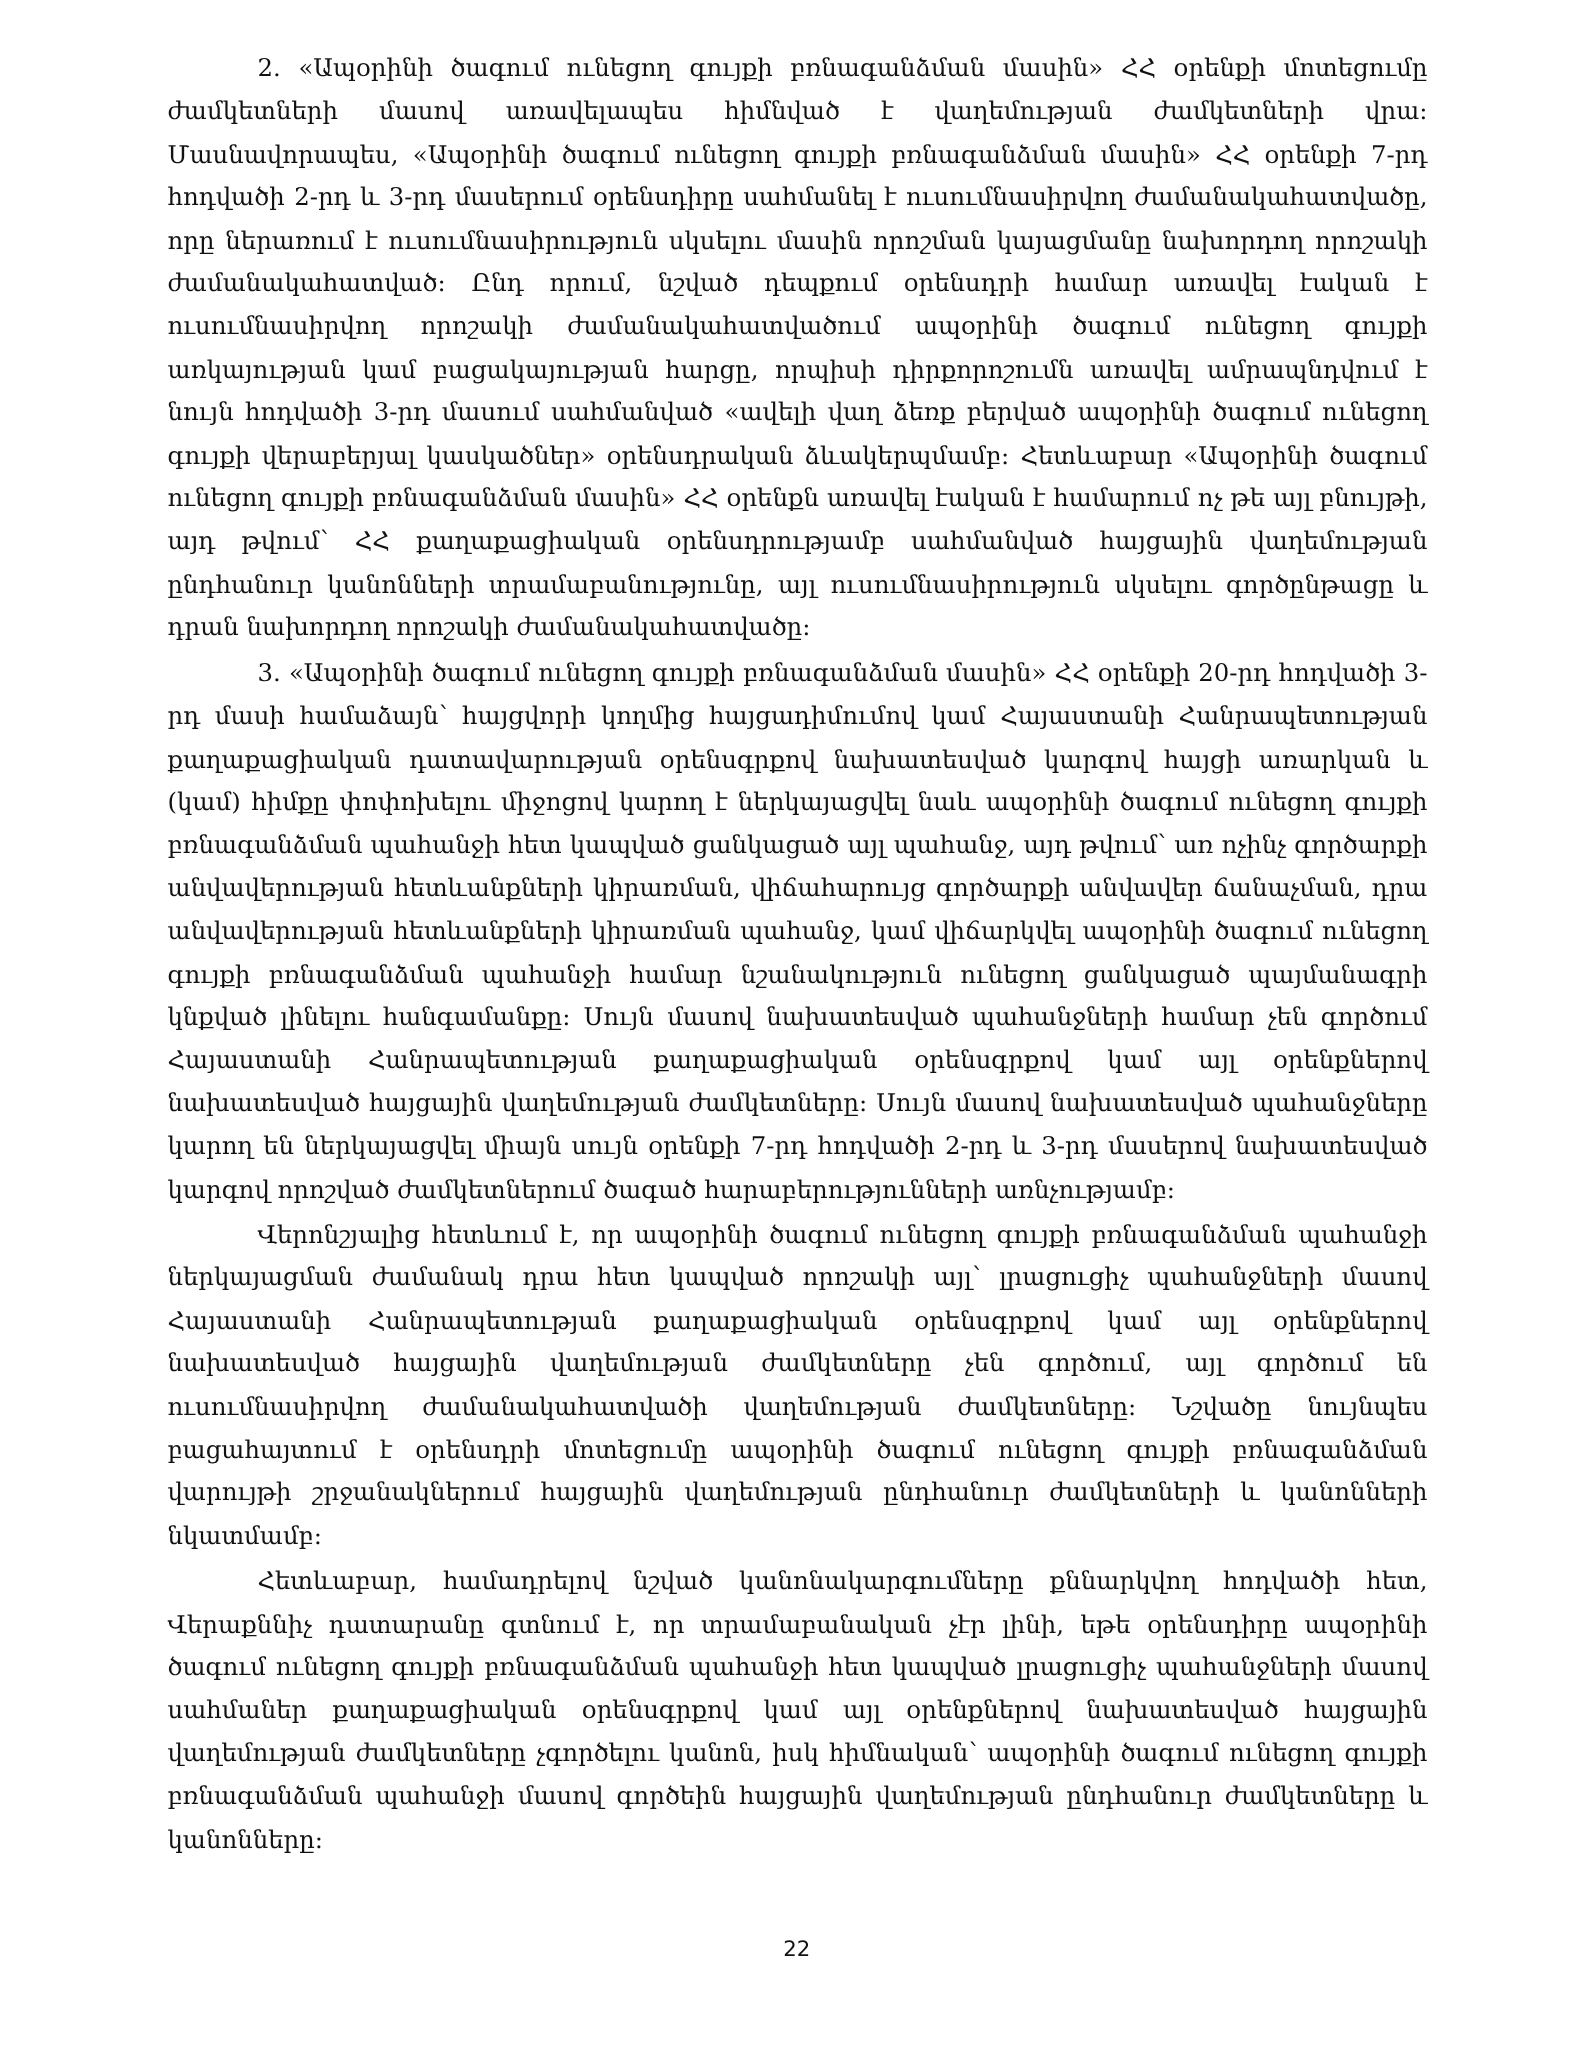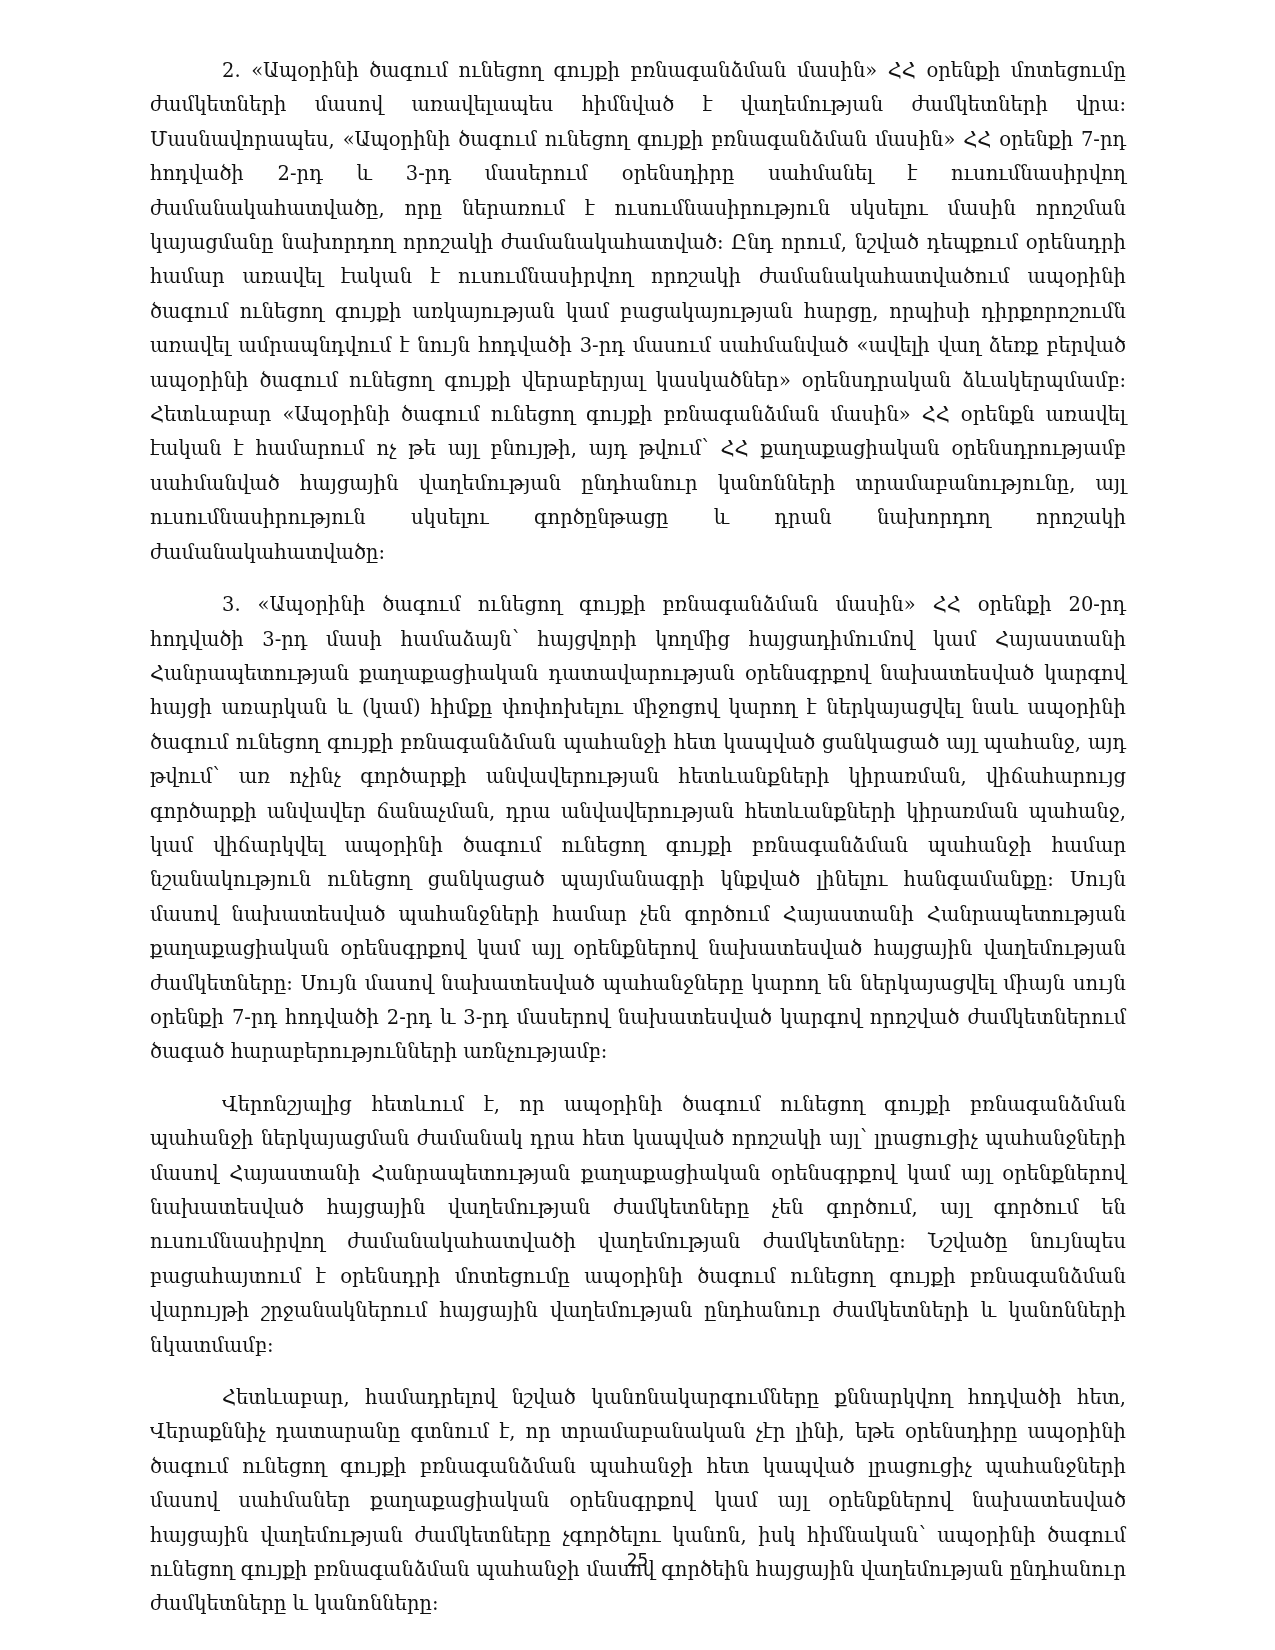--- a/index.html
+++ b/index.html
@@ -3,21 +3,21 @@
 <meta charset="utf-8">
 <style>
   html, body { margin: 0; padding: 0; background: #ffffff; }
   body { width: 1275px; height: 1650px; position: relative; overflow: hidden; }
   .page {
     position: absolute; left: 132px; top: 36px; width: 1012px;
     font-family: "DejaVu Serif", "Liberation Serif", serif;
     font-size: 19.5px; line-height: 34.4px; color: #111111;
     text-align: justify;
   }
-  .para { margin: 18px; text-indent: 72px; hyphens: none; }
+  .para { margin: 2px; text-indent: 72px; hyphens: none; }
   .para b { font-weight: normal; }
   .page-number {
     position: absolute; left: 0; width: 1275px; top: 1550px;
     text-align: center;
     font-family: "DejaVu Sans", "Liberation Sans", sans-serif;
     font-size: 17px; color: #111111;
   }
 </style>
 </head>
 <body>
@@ -30,13 +30,13 @@
     <span>3. «Ապօրինի ծագում ունեցող գույքի բռնագանձման մասին» ՀՀ օրենքի 20-րդ հոդվածի 3-րդ մասի համաձայն՝ հայցվորի կողմից հայցադիմումով կամ Հայաստանի Հանրապետության քաղաքացիական դատավարության օրենսգրքով նախատեսված կարգով հայցի առարկան և (կամ) հիմքը փոփոխելու միջոցով կարող է ներկայացվել նաև </span><b>ապօրինի ծագում ունեցող գույքի բռնագանձման պահանջի հետ կապված ցանկացած այլ պահանջ</b><span>, այդ թվում՝ առ ոչինչ գործարքի անվավերության հետևանքների կիրառման, վիճահարույց գործարքի անվավեր ճանաչման, դրա անվավերության հետևանքների կիրառման պահանջ, կամ վիճարկվել ապօրինի ծագում ունեցող գույքի բռնագանձման պահանջի համար նշանակություն ունեցող ցանկացած պայմանագրի կնքված լինելու հանգամանքը: Սույն մասով նախատեսված պահանջների համար </span><b>չեն գործում Հայաստանի Հանրապետության քաղաքացիական օրենսգրքով կամ այլ օրենքներով նախատեսված հայցային վաղեմության ժամկետները</b><span>: Սույն մասով նախատեսված պահանջները կարող են ներկայացվել միայն սույն օրենքի 7-րդ հոդվածի 2-րդ և 3-րդ մասերով նախատեսված կարգով որոշված ժամկետներում ծագած հարաբերությունների առնչությամբ:</span>
   </p>
   <p class="para">
     <span>Վերոնշյալից հետևում է, որ ապօրինի ծագում ունեցող գույքի բռնագանձման պահանջի ներկայացման ժամանակ դրա հետ կապված որոշակի այլ՝ լրացուցիչ պահանջների մասով Հայաստանի Հանրապետության քաղաքացիական օրենսգրքով կամ այլ օրենքներով նախատեսված հայցային վաղեմության ժամկետները չեն գործում, այլ գործում են ուսումնասիրվող ժամանակահատվածի վաղեմության ժամկետները: Նշվածը նույնպես բացահայտում է օրենսդրի մոտեցումը ապօրինի ծագում ունեցող գույքի բռնագանձման վարույթի շրջանակներում հայցային վաղեմության ընդհանուր ժամկետների և կանոնների նկատմամբ:</span>
   </p>
   <p class="para">
     <span>Հետևաբար, համադրելով նշված կանոնակարգումները քննարկվող հոդվածի հետ, Վերաքննիչ դատարանը գտնում է, որ տրամաբանական չէր լինի, եթե օրենսդիրը ապօրինի ծագում ունեցող գույքի բռնագանձման պահանջի հետ կապված լրացուցիչ պահանջների մասով սահմաներ քաղաքացիական օրենսգրքով կամ այլ օրենքներով նախատեսված հայցային վաղեմության ժամկետները չգործելու կանոն, իսկ հիմնական՝ ապօրինի ծագում ունեցող գույքի բռնագանձման պահանջի մասով գործեին հայցային վաղեմության ընդհանուր ժամկետները և կանոնները:</span>
   </p>
 </div>
 
-<div class="page-number">25</div>
+<div class="page-number">22</div>
 
 </body></html>

